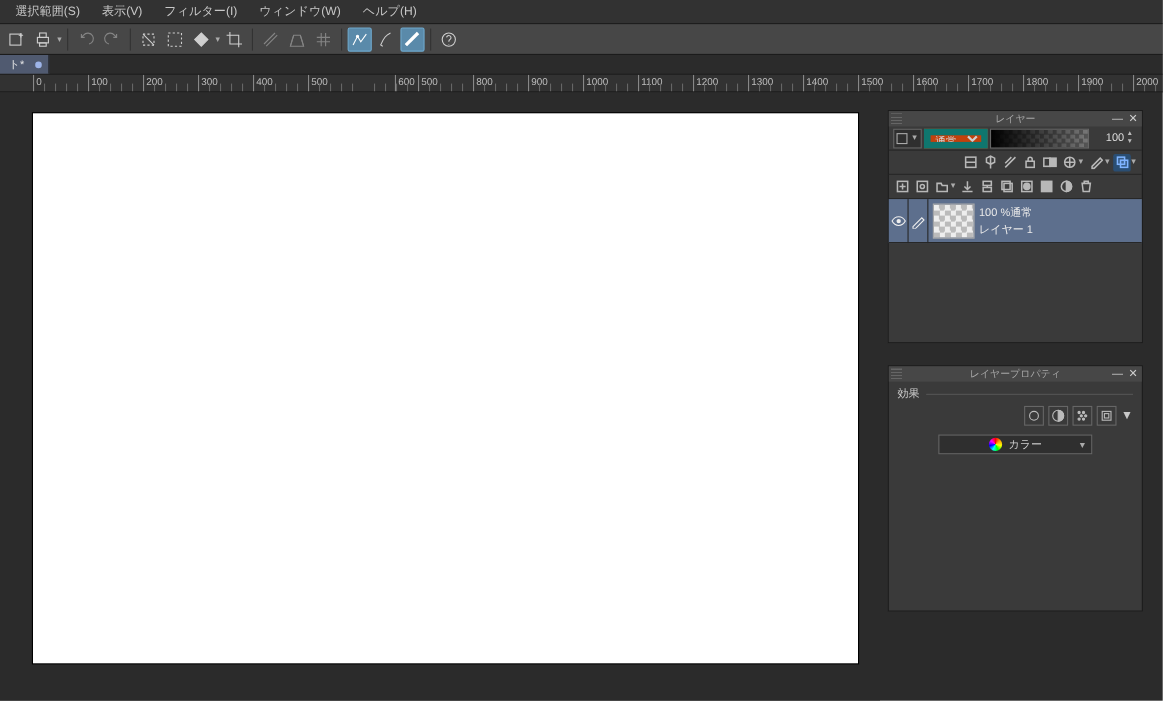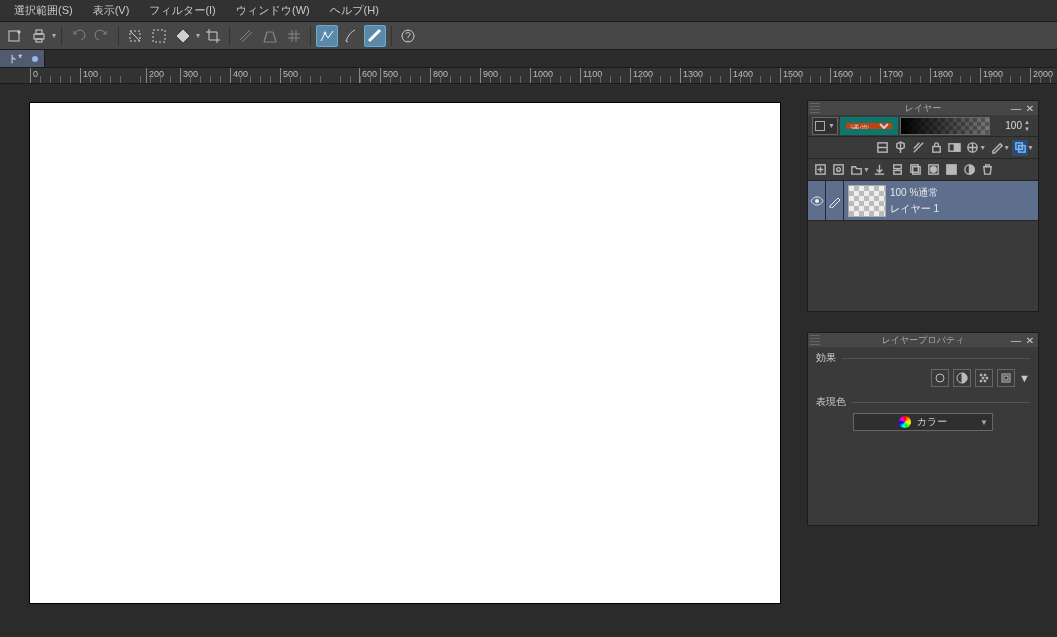--- a/index.html
+++ b/index.html
@@ -220,21 +220,21 @@
                       font-size:10px; color:#e9e9e9; }
   .layer-item .mini {
     width:18px;height:16px; border:1px solid #999; background:#fff;
     display:inline-block; margin-bottom:2px; position:relative;
   }
   .layer-item .mini::after{
     content:""; position:absolute; inset:2px; border:1px solid #777;
   }
   .layer-empty{ height:90px; }
   
-  .panel.prop { height:194px; margin-top:10px; }
+  .panel.prop { height:224px; margin-top:10px; }
   .prop .section-label{
     font-size:10px; color:#cfcfcf; padding:4px 8px 0 8px;
     display:flex; align-items:center;
   }
   .prop .section-label::after{
     content:""; flex:1; border-top:1px solid #555; margin-left:6px;
   }
   .prop .effect-icons{
     display:flex; gap:4px; justify-content:flex-end;
     padding:4px 8px;
@@ -379,21 +379,21 @@
     <div class="rulertick" style="left: 30px;">0</div>
     <div class="rulermin" style="left: 40px;"></div>
     <div class="rulermin" style="left: 50px;"></div>
     <div class="rulermin" style="left: 60px;"></div>
     <div class="rulermin" style="left: 70px;"></div>
     <div class="rulertick" style="left: 80px;">100</div>
     <div class="rulermin" style="left: 90px;"></div>
     <div class="rulermin" style="left: 100px;"></div>
     <div class="rulermin" style="left: 110px;"></div>
     <div class="rulermin" style="left: 120px;"></div>
-    <div class="rulertick" style="left: 130px; margin-left: 16px;">200</div>
+    <div class="rulertick" style="left: 130px;">200</div>
     <div class="rulermin" style="left: 140px;"></div>
     <div class="rulermin" style="left: 150px;"></div>
     <div class="rulermin" style="left: 160px;"></div>
     <div class="rulermin" style="left: 170px;"></div>
     <div class="rulertick" style="left: 180px;">300</div>
     <div class="rulermin" style="left: 190px;"></div>
     <div class="rulermin" style="left: 200px;"></div>
     <div class="rulermin" style="left: 210px;"></div>
     <div class="rulermin" style="left: 220px;"></div>
     <div class="rulertick" style="left: 230px;">400</div>
@@ -680,23 +680,20 @@
           </svg>
         </div>
       <div class="eico">
           <svg viewBox="0 0 12 12">
             <rect x="2" y="2" width="8" height="8"></rect>
             <rect x="4" y="4" width="4" height="4"></rect>
           </svg>
         </div>
       <span class="chev" style="align-self:center">▼</span>
     </div>
-    <div class="section-label">
-        <span>表現色</span>
-      </div>
     <div class="color-row">
       <div class="color-select">
         <span class="wheel"></span>
         <span>カラー</span>
         <span class="chev">▼</span>
       </div>
     </div>
   </div>
 
 </div>

